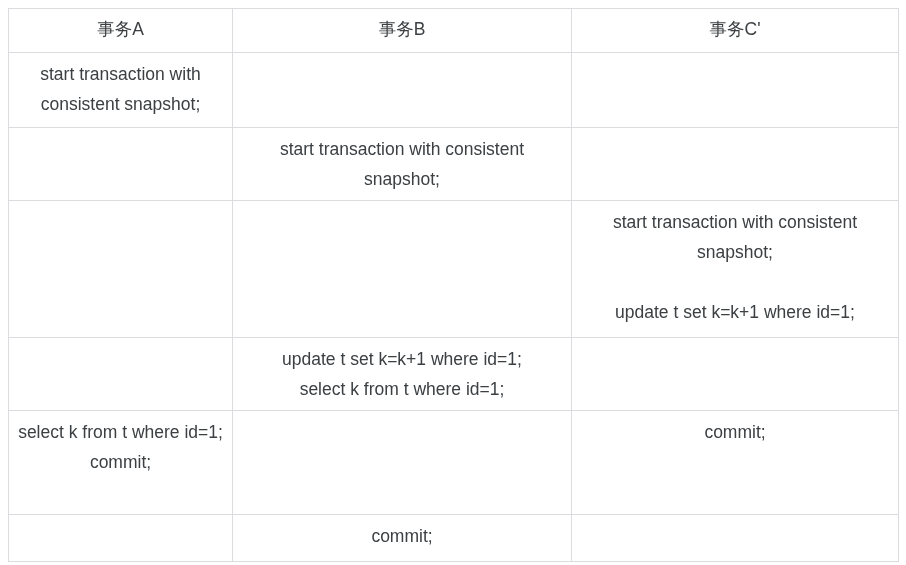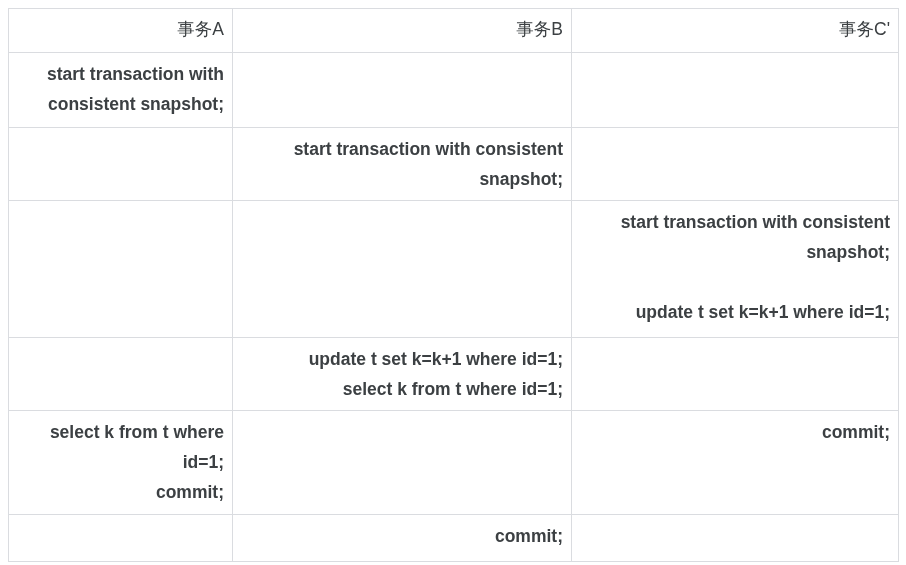--- a/index.html
+++ b/index.html
@@ -27,21 +27,21 @@
     background: #ffffff;
   }
   table.tx-table col.c1 { width: 224px; }
   table.tx-table col.c2 { width: 339px; }
   table.tx-table col.c3 { width: 327px; }
 
   table.tx-table th,
   table.tx-table td {
     border: 1px solid #dadce0;
     vertical-align: top;
-    text-align: right;
+    text-align: center;
     font-weight: normal;
     font-size: 17.5px;
     line-height: 30px;
     color: #3c4043;
     padding: 6px 8px 6px 8px;
   }
   table.tx-table thead th {
     height: 33px;
     padding-top: 5px;
     padding-bottom: 5px;
@@ -50,21 +50,20 @@
   tr[data-row="1"] td { height: 62px; }
   tr[data-row="2"] td { height: 59px; }
   tr[data-row="3"] td { height: 124px; }
   tr[data-row="4"] td { height: 60px; }
   tr[data-row="5"] td { height: 91px; }
   tr[data-row="6"] td { height: 34px; }
 
   .cell-lines {
     white-space: pre-wrap;
     word-wrap: break-word;
-    font-weight: bold;
   }
   .cell-block + .cell-block {
     margin-top: 30px;
   }
   .empty-cell { display: block; min-height: 1px; }
 </style>
 </head>
 <body>
 
 <div class="table-wrap">

